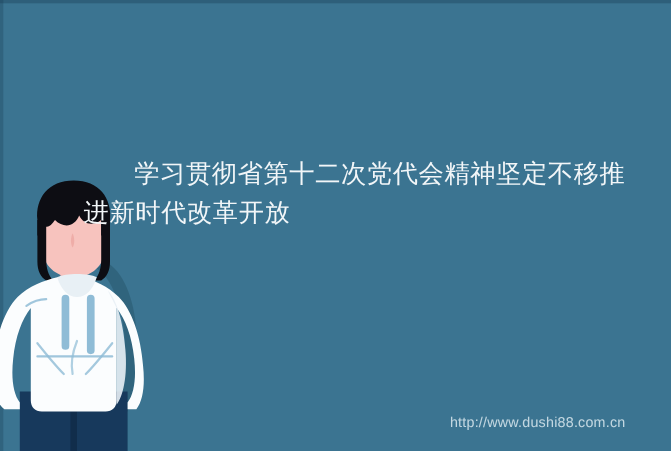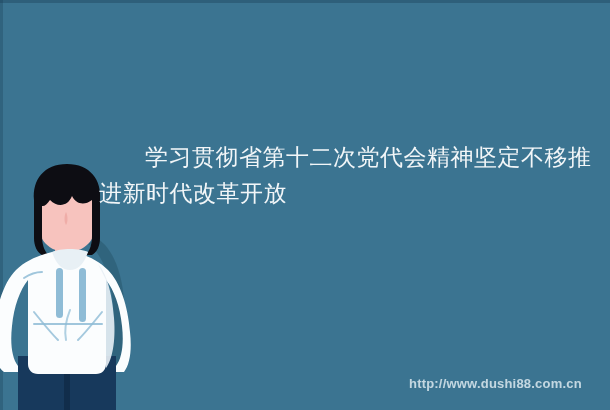--- a/index.html
+++ b/index.html
@@ -27,21 +27,21 @@
     position: absolute;
     top: 0; left: 0;
     width: 3px; height: 410px;
     background: rgba(22, 58, 80, 0.28);
     pointer-events: none;
   }
 
   
   #headline {
     position: absolute;
-    left: 99px;
+    left: 76px;
     top: 139px;
     width: 505px;
     color: #f2f6f8;
     font-size: 23px;
     line-height: 36px;
     letter-spacing: 0.5px;
     font-weight: 400;
     text-indent: 2em;
     white-space: normal;
     word-break: break-all;
@@ -51,21 +51,20 @@
   #watermark {
     position: absolute;
     left: 409px;
     top: 376px;
     color: #cfe0e8;
     opacity: 0.92;
     font-size: 13px;
     line-height: 16px;
     letter-spacing: 0.2px;
     white-space: nowrap;
-    font-weight: bold;
   }
 
   
   #illustration {
     position: absolute;
     left: 0;
     top: 160px;
     width: 150px;
     height: 250px;
   }

